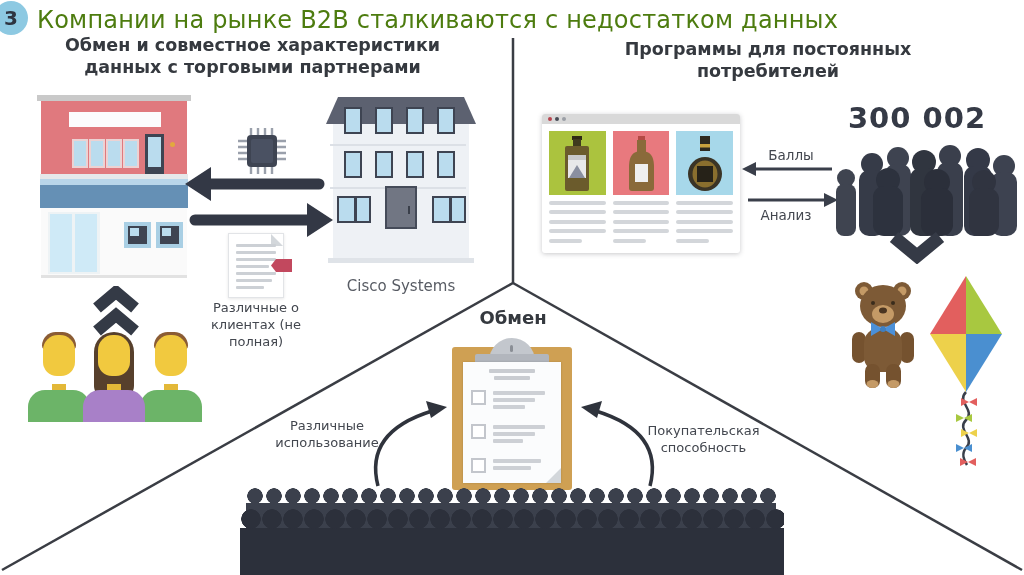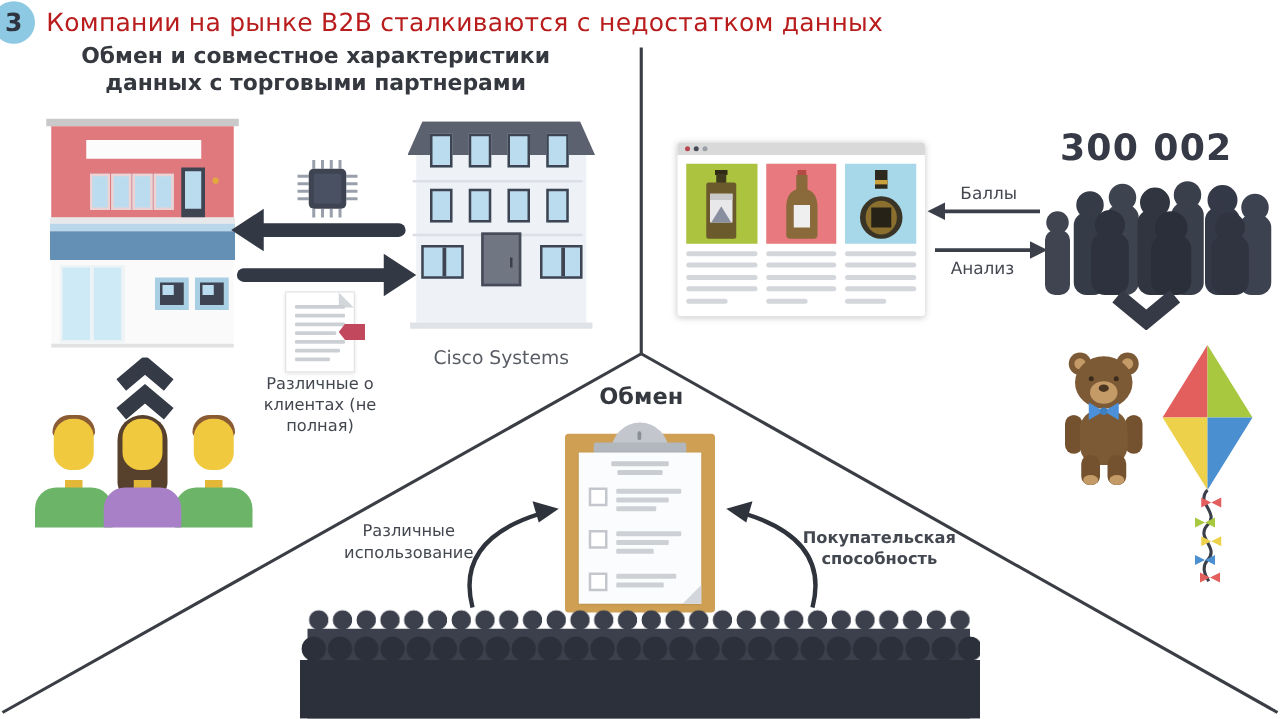--- a/index.html
+++ b/index.html
@@ -4,35 +4,35 @@
 <style>
   html,body{margin:0;padding:0;background:#ffffff;}
   .stage{position:relative;width:1024px;height:575px;background:#ffffff;overflow:hidden;
          font-family:"DejaVu Sans","Liberation Sans",sans-serif;color:#3b3f48;}
   .abs{position:absolute;}
   i,.p{position:absolute;display:block;}
 
   
   .badge{left:-6px;top:1px;width:34px;height:34px;border-radius:50%;background:#8dc9e2;
          color:#2e3440;font-weight:bold;font-size:20px;line-height:34px;text-align:center;}
-  .title{left:37px;top:6px;font-size:20px;letter-spacing:.2px;color:#b91c1c;}
+  .title{left:37px;top:6px;font-size:24px;letter-spacing:.2px;color:#4d7c0f;}
 
   .h2{font-weight:bold;font-size:17.5px;line-height:1.28;text-align:center;color:#35393f;}
   .h-partners{left:55px;top:34px;width:395px;}
   .h-loyalty{left:600px;top:38px;width:336px;}
   .h-surveys{left:452px;top:306px;width:122px;font-size:18px;}
 
   .lbl{font-size:13px;line-height:1.32;text-align:center;color:#43474f;}
   .lbl-chip{left:225px;top:87px;width:95px;font-size:13.5px;}
   .lbl-doc{left:200px;top:299px;width:112px;}
   .lbl-company{left:328px;top:277px;width:146px;font-size:15px;color:#585c64;}
   .lbl-codes{left:746px;top:147px;width:90px;font-size:13.5px;}
   .lbl-points{left:741px;top:207px;width:90px;font-size:13.5px;}
   .lbl-left{left:252px;top:417px;width:150px;}
-  .lbl-right{left:626px;top:422px;width:155px;font-weight:bold;}
+  .lbl-right{left:626px;top:422px;width:155px;}
   .count{left:837px;top:101px;width:160px;text-align:center;font-size:29px;font-weight:bold;
          color:#353a46;letter-spacing:1px;}
 
   
   .store{left:40px;top:95px;width:148px;height:186px;}
   .store .roof{left:-3px;top:0;width:154px;height:6px;background:#c9c9c9;}
   .store .up{left:1px;top:6px;width:146px;height:73px;background:#e0797e;}
   .store .sign{left:28px;top:11px;width:92px;height:15px;background:#fcfcfd;}
   .store .w{top:38px;width:12px;height:25px;background:#badcee;border:2px solid #ecd2d3;}
   .store .w1{left:31px}.store .w2{left:48px}.store .w3{left:65px}.store .w4{left:82px}
@@ -253,20 +253,21 @@
         <div class="abs head"></div>
     </div>
     <div class="av a3">
       <div class="abs cap"></div>
         <div class="abs neck"></div>
         <div class="abs torso"></div>
         <div class="abs head"></div>
     </div>
   </div>
 
+  <div class="abs h2 h-loyalty">Программы для постоянных потребителей</div>
 
   <div class="abs browser">
     <div class="abs bar"></div>
     <div class="abs bd d1"></div>
     <div class="abs bd d2"></div>
     <div class="abs bd d3"></div>
     <div class="cols">
       <div class="bcol">
         <div class="bimg green">
           <svg width="40" height="58" viewBox="0 0 40 58">

